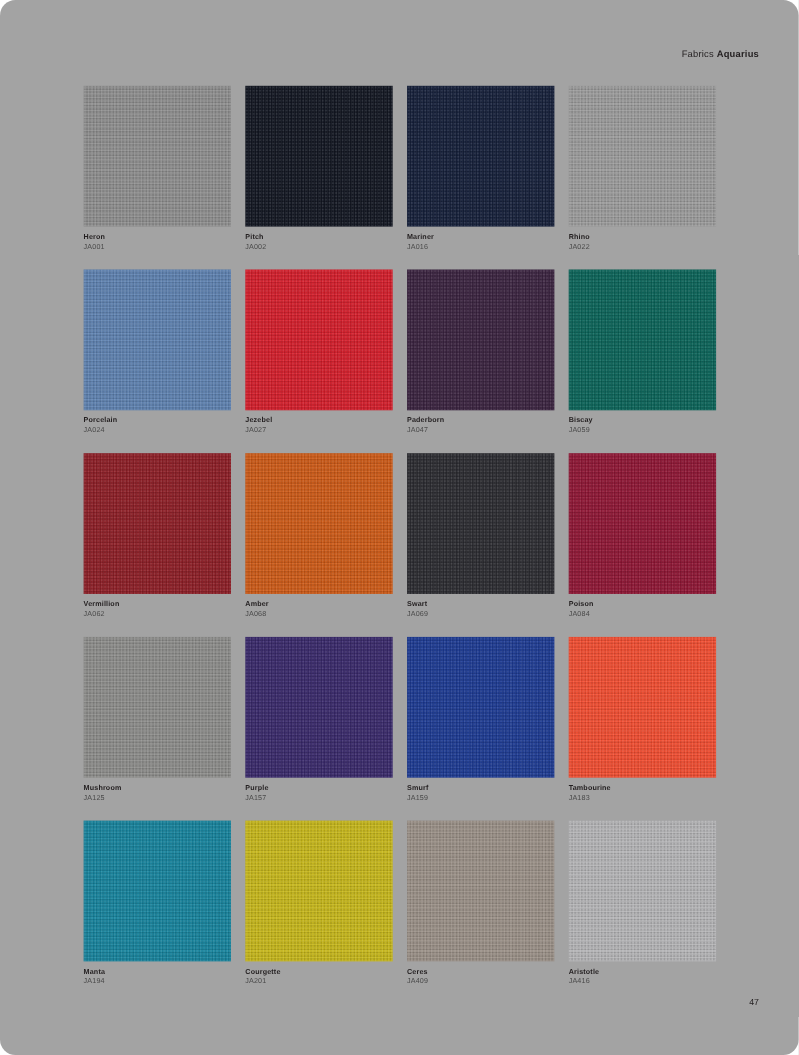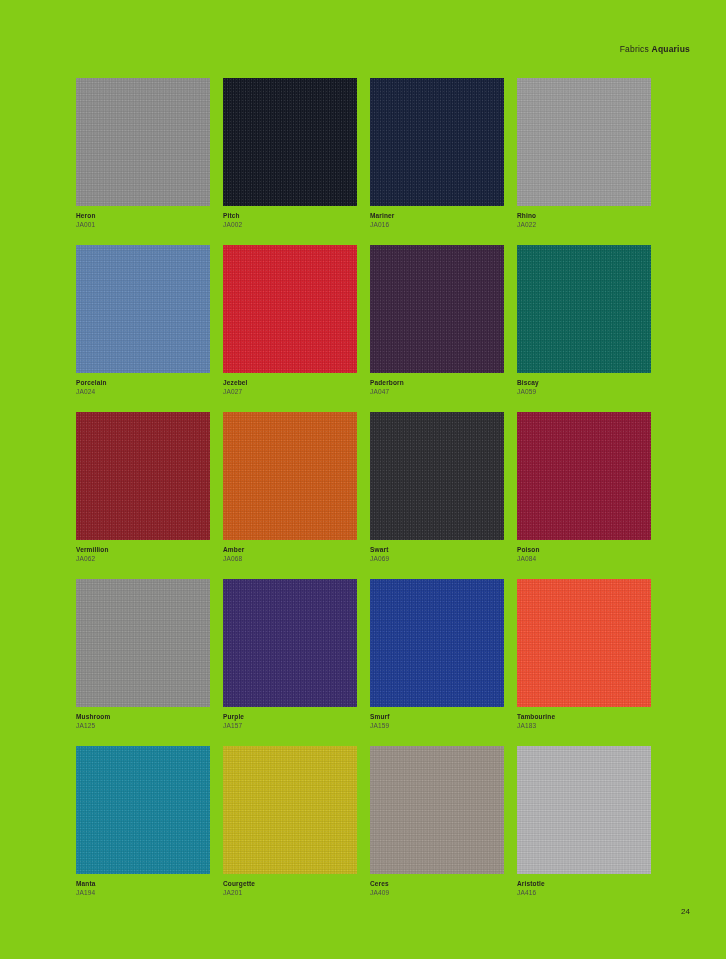--- a/index.html
+++ b/index.html
@@ -12,21 +12,22 @@
     height: 959px;
     position: relative;
     font-family: "Liberation Sans", sans-serif;
     color: #231f20;
     overflow: hidden;
   }
 
   .page {
     position: absolute;
     inset: 0;
-    background: #84cc16;
+    background: #a3a3a3;
+    border-radius: 14px;
   }
 
   .header {
     position: absolute;
     top: 44px;
     right: 36px;
     font-size: 8.5px;
     letter-spacing: 0.2px;
     color: #231f20;
     white-space: nowrap;
@@ -208,15 +209,15 @@
         <div class="swatch-label">Ceres</div>
         <div class="swatch-code">JA409</div>
       </div>
       <div class="swatch-cell">
         <div class="swatch-chip" style="background: rgb(180, 180, 182);"></div>
         <div class="swatch-label">Aristotle</div>
         <div class="swatch-code">JA416</div>
       </div>
     </div>
 
-  <div class="page-number">24</div>
+  <div class="page-number">47</div>
 
 </div>
 
 </body></html>

